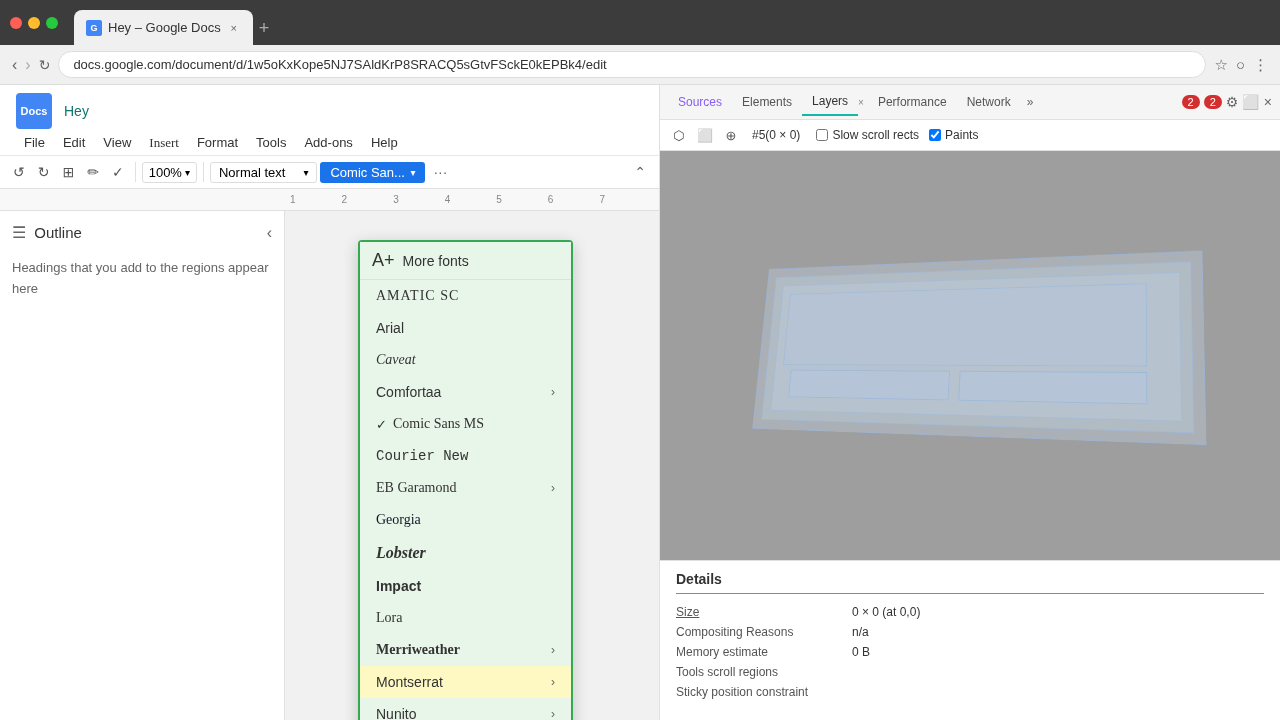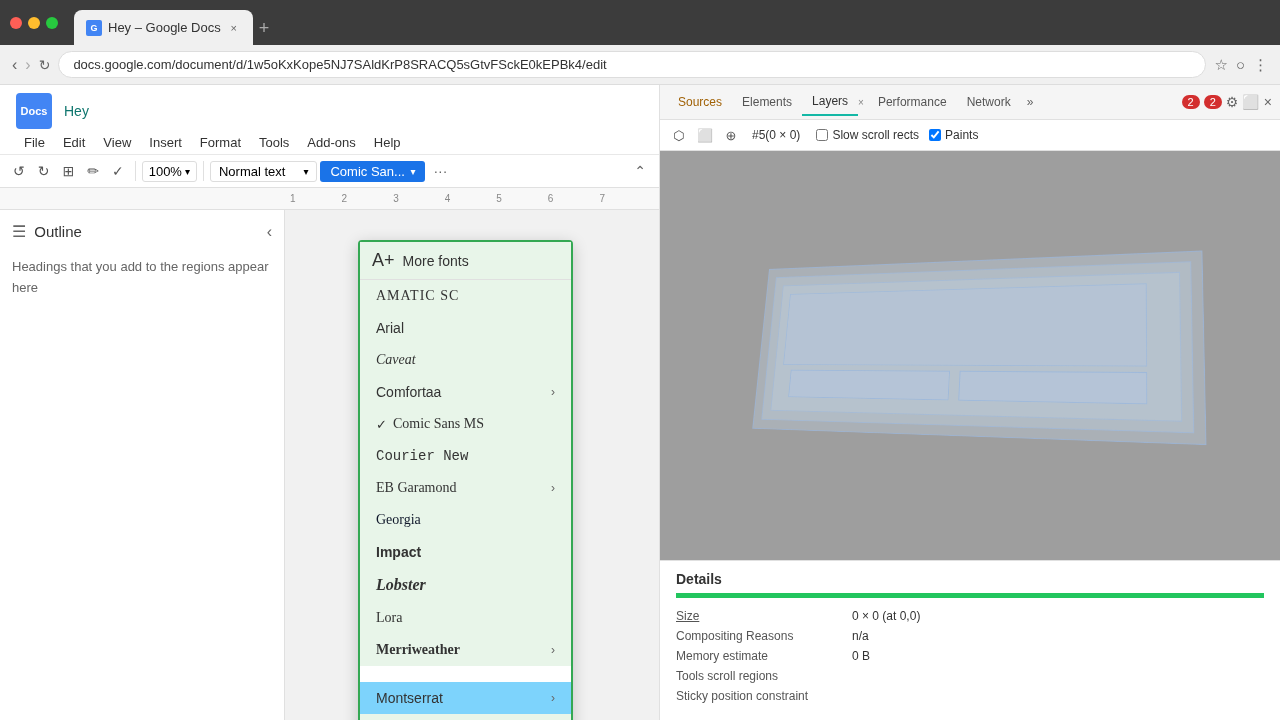--- a/index.html
+++ b/index.html
@@ -42,21 +42,21 @@
 
     <div style="background:white;padding:8px 16px 2px;border-bottom:1px solid #e8e8e8;">
       <div style="display:flex;align-items:center;gap:12px;margin-bottom:4px;">
         <div style="width:36px;height:36px;background:#4285f4;border-radius:4px;display:flex;align-items:center;justify-content:center;color:white;font-size:11px;font-weight:bold;">Docs</div>
         <span style="font-size:14px;font-weight:400;color:#0f766e;">Hey</span>
       </div>
       <div style="display:flex;gap:2px;font-size:13px;color:#333;">
         <span style="padding:2px 8px;cursor:pointer;border-radius:3px;">File</span>
         <span style="padding:2px 8px;cursor:pointer;border-radius:3px;">Edit</span>
         <span style="padding:2px 8px;cursor:pointer;border-radius:3px;">View</span>
-        <span style="padding:2px 8px;cursor:pointer;border-radius:3px;">Insert</span>
+        <span style="padding:2px 8px;cursor:pointer;border-radius:3px;font-family:Liberation Serif, serif;">Insert</span>
         <span style="padding:2px 8px;cursor:pointer;border-radius:3px;">Format</span>
         <span style="padding:2px 8px;cursor:pointer;border-radius:3px;">Tools</span>
         <span style="padding:2px 8px;cursor:pointer;border-radius:3px;">Add-ons</span>
         <span style="padding:2px 8px;cursor:pointer;border-radius:3px;">Help</span>
       </div>
     </div>
 
     <div style="display:flex;align-items:center;gap:3px;padding:5px 8px;border-bottom:1px solid #e0e0e0;background:white;">
       <span style="padding:3px 5px;cursor:pointer;font-size:14px;color:#555;border-radius:3px;">↺</span>
       <span style="padding:3px 5px;cursor:pointer;font-size:14px;color:#555;border-radius:3px;">↻</span>
@@ -133,49 +133,49 @@
           <span style="font-family:'Courier New',monospace;">Courier New</span>
         </div>
         <div style="padding:8px 16px;font-size:14px;color:#333;cursor:pointer;background:#e8f5e9;display:flex;align-items:center;">
           <span style="font-family:Georgia,serif;">EB Garamond</span>
           <span style="margin-left:auto;color:#666;font-size:12px;">›</span>
         </div>
         <div style="padding:8px 16px;font-size:14px;color:#0f172a;cursor:pointer;background:#e8f5e9;display:flex;align-items:center;">
           <span style="font-family:Georgia,serif;">Georgia</span>
         </div>
         <div style="padding:8px 16px;font-size:14px;color:#333;cursor:pointer;background:#e8f5e9;display:flex;align-items:center;">
+          <span style="font-style:italic;font-family:Georgia,serif;font-weight:bold;font-size:16px;">Lobster</span>
+        </div>
+        <div style="padding:8px 16px;font-size:14px;color:#333;cursor:pointer;background:#e8f5e9;display:flex;align-items:center;">
           <span style="font-family:Impact,sans-serif;font-weight:900;">Impact</span>
         </div>
         <div style="padding:8px 16px;font-size:14px;color:#333;cursor:pointer;background:#e8f5e9;display:flex;align-items:center;">
-          <span style="font-style:italic;font-family:Georgia,serif;font-weight:bold;font-size:16px;">Lobster</span>
-        </div>
-        <div style="padding:8px 16px;font-size:14px;color:#333;cursor:pointer;background:#e8f5e9;display:flex;align-items:center;">
           <span style="font-family:Georgia,serif;">Lora</span>
         </div>
         <div style="padding:8px 16px;font-size:14px;color:#333;cursor:pointer;background:#e8f5e9;display:flex;align-items:center;">
           <span style="font-family:Georgia,serif;font-weight:bold;">Merriweather</span>
           <span style="margin-left:auto;color:#666;font-size:12px;">›</span>
         </div>
-        <div style="padding:8px 16px;font-size:14px;color:#333;cursor:pointer;background:#7dd3fc;display:flex;align-items:center;margin-top:16px;">
+        <div style="padding:8px 16px;font-size:14px;color:#333;cursor:pointer;background:#fef9c3;display:flex;align-items:center;">
           <span>Montserrat</span>
           <span style="margin-left:auto;color:#666;font-size:12px;">›</span>
         </div>
         <div style="padding:8px 16px;font-size:14px;color:#333;cursor:pointer;background:#e8f5e9;display:flex;align-items:center;">
           <span>Nunito</span>
           <span style="margin-left:auto;color:#666;font-size:12px;">›</span>
         </div>
 
       </div>
     </div>
   </div>
 
   <div style="flex:1;background:#f5f5f5;display:flex;flex-direction:column;">
 
     <div style="display:flex;align-items:center;background:#f5f5f5;border-bottom:1px solid #e0e0e0;padding:0 8px;height:35px;">
-      <span style="padding:6px 10px;font-size:12px;color:#a16207;cursor:pointer;">Sources</span>
+      <span style="padding:6px 10px;font-size:12px;color:#8b5cf6;cursor:pointer;">Sources</span>
       <span style="padding:6px 10px;font-size:12px;color:#555;cursor:pointer;">Elements</span>
       <span style="padding:6px 10px;font-size:12px;color:#333;cursor:pointer;border-bottom:2px solid #14b8a6;font-weight:500;">Layers</span>
       <span style="font-size:10px;color:#888;cursor:pointer;margin-right:4px;">×</span>
       <span style="padding:6px 10px;font-size:12px;color:#555;cursor:pointer;">Performance</span>
       <span style="padding:6px 10px;font-size:12px;color:#555;cursor:pointer;">Network</span>
       <span style="padding:6px 6px;font-size:12px;color:#666;cursor:pointer;">»</span>
       <div style="display:flex;gap:4px;margin-left:auto;align-items:center;">
         <div style="background:#d32f2f;color:white;border-radius:10px;padding:1px 6px;font-size:11px;display:flex;align-items:center;gap:3px;">2</div>
         <span style="background:#d32f2f;color:white;border-radius:10px;padding:1px 6px;font-size:11px;">2</span>
         <span style="color:#666;font-size:14px;cursor:pointer;">⚙</span>
@@ -208,21 +208,21 @@
         <div style="position:absolute;left:0;top:0;width:460px;height:180px;background:rgba(200,220,240,0.3);border:1px solid rgba(150,180,220,0.7);"></div>
         <div style="position:absolute;left:10px;top:10px;width:440px;height:160px;background:rgba(200,220,240,0.25);border:1px solid rgba(150,180,220,0.6);"></div>
         <div style="position:absolute;left:20px;top:20px;width:420px;height:140px;background:rgba(200,220,240,0.2);border:1px solid rgba(150,180,220,0.5);"></div>
         <div style="position:absolute;left:30px;top:30px;width:380px;height:80px;background:rgba(180,200,230,0.3);border:1px solid rgba(150,180,220,0.6);"></div>
         <div style="position:absolute;left:40px;top:115px;width:180px;height:30px;background:rgba(180,200,230,0.4);border:1px solid rgba(150,180,220,0.7);"></div>
         <div style="position:absolute;left:230px;top:115px;width:180px;height:30px;background:rgba(180,200,230,0.4);border:1px solid rgba(150,180,220,0.7);"></div>
       </div>
     </div>
 
     <div style="background:white;border-top:1px solid #e0e0e0;padding:10px 16px;min-height:160px;">
-      <div style="font-size:14px;font-weight:600;color:#333;margin-bottom:8px;border-bottom:5px solid #22c55e;padding-bottom:6px;">Details</div>
+      <div style="font-size:14px;font-weight:600;color:#333;margin-bottom:8px;border-bottom:1px solid #22c55e;padding-bottom:6px;">Details</div>
       <div style="display:flex;font-size:12px;color:#444;padding:3px 0;gap:16px;">
         <span style="color:#555;min-width:160px;text-decoration:underline;">Size</span>
         <span style="color:#333;">0 × 0 (at 0,0)</span>
       </div>
       <div style="display:flex;font-size:12px;color:#444;padding:3px 0;gap:16px;">
         <span style="color:#555;min-width:160px;">Compositing Reasons</span>
         <span style="color:#333;">n/a</span>
       </div>
       <div style="display:flex;font-size:12px;color:#444;padding:3px 0;gap:16px;">
         <span style="color:#555;min-width:160px;">Memory estimate</span>

